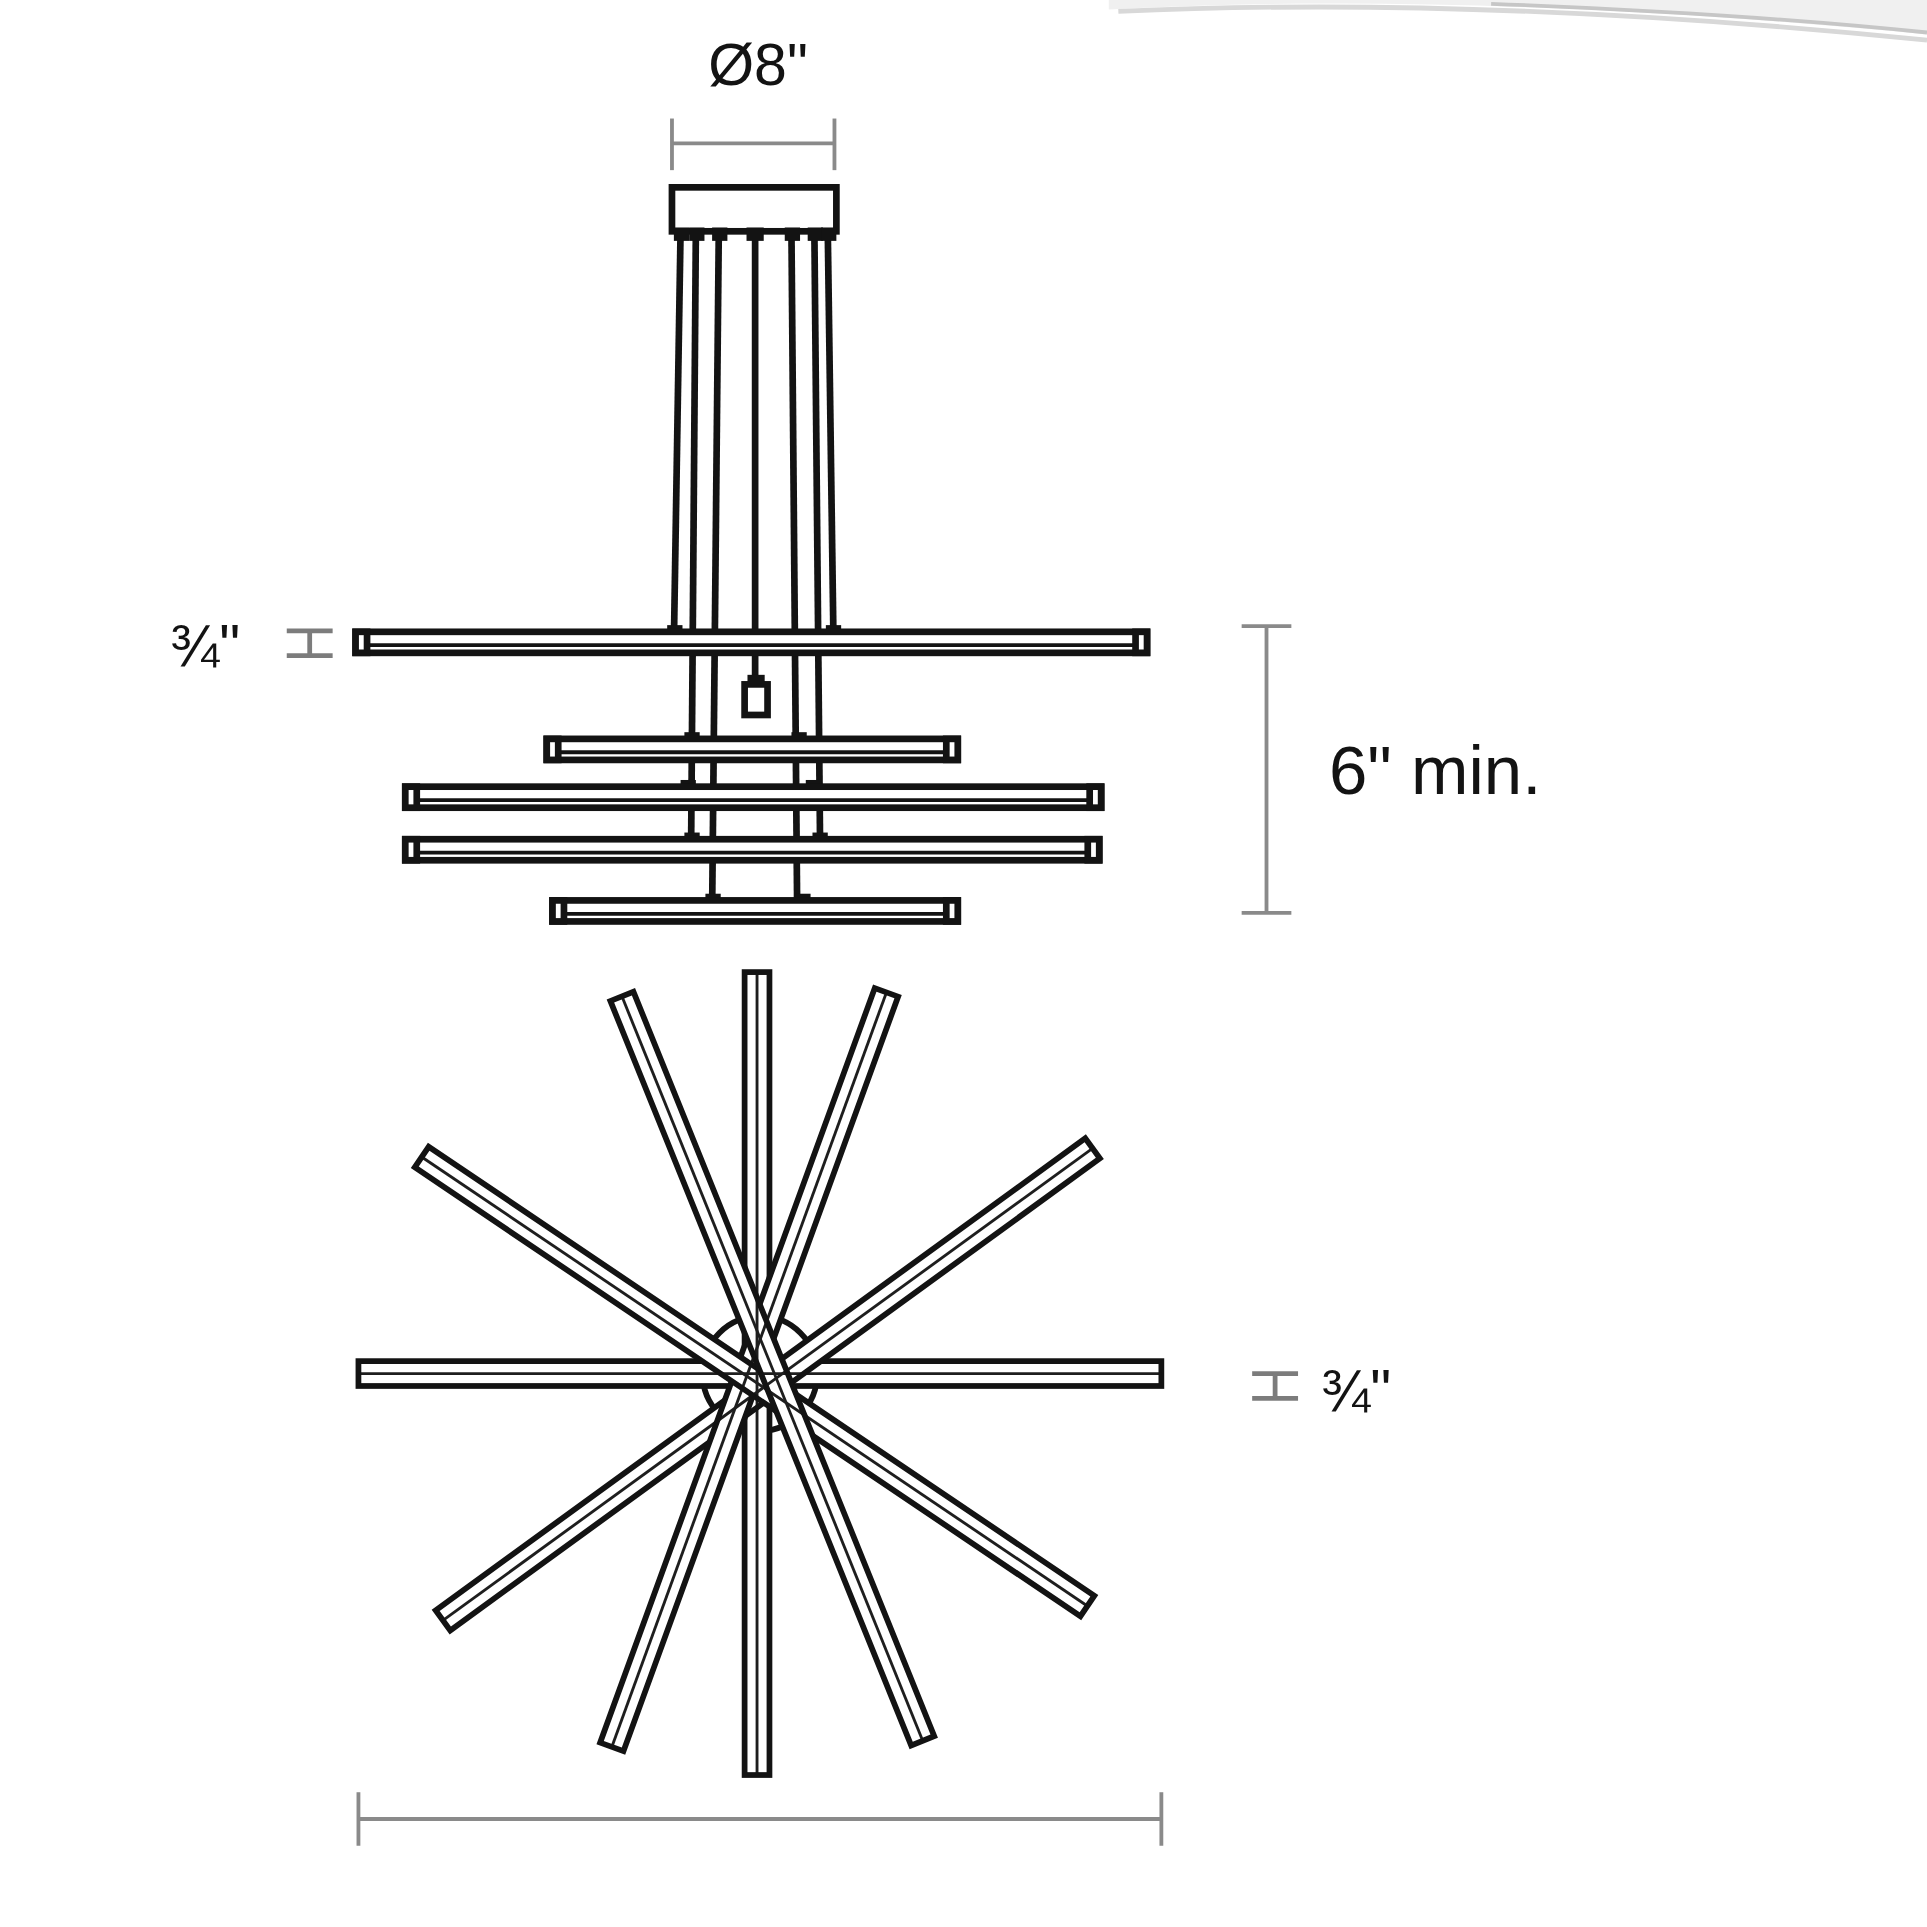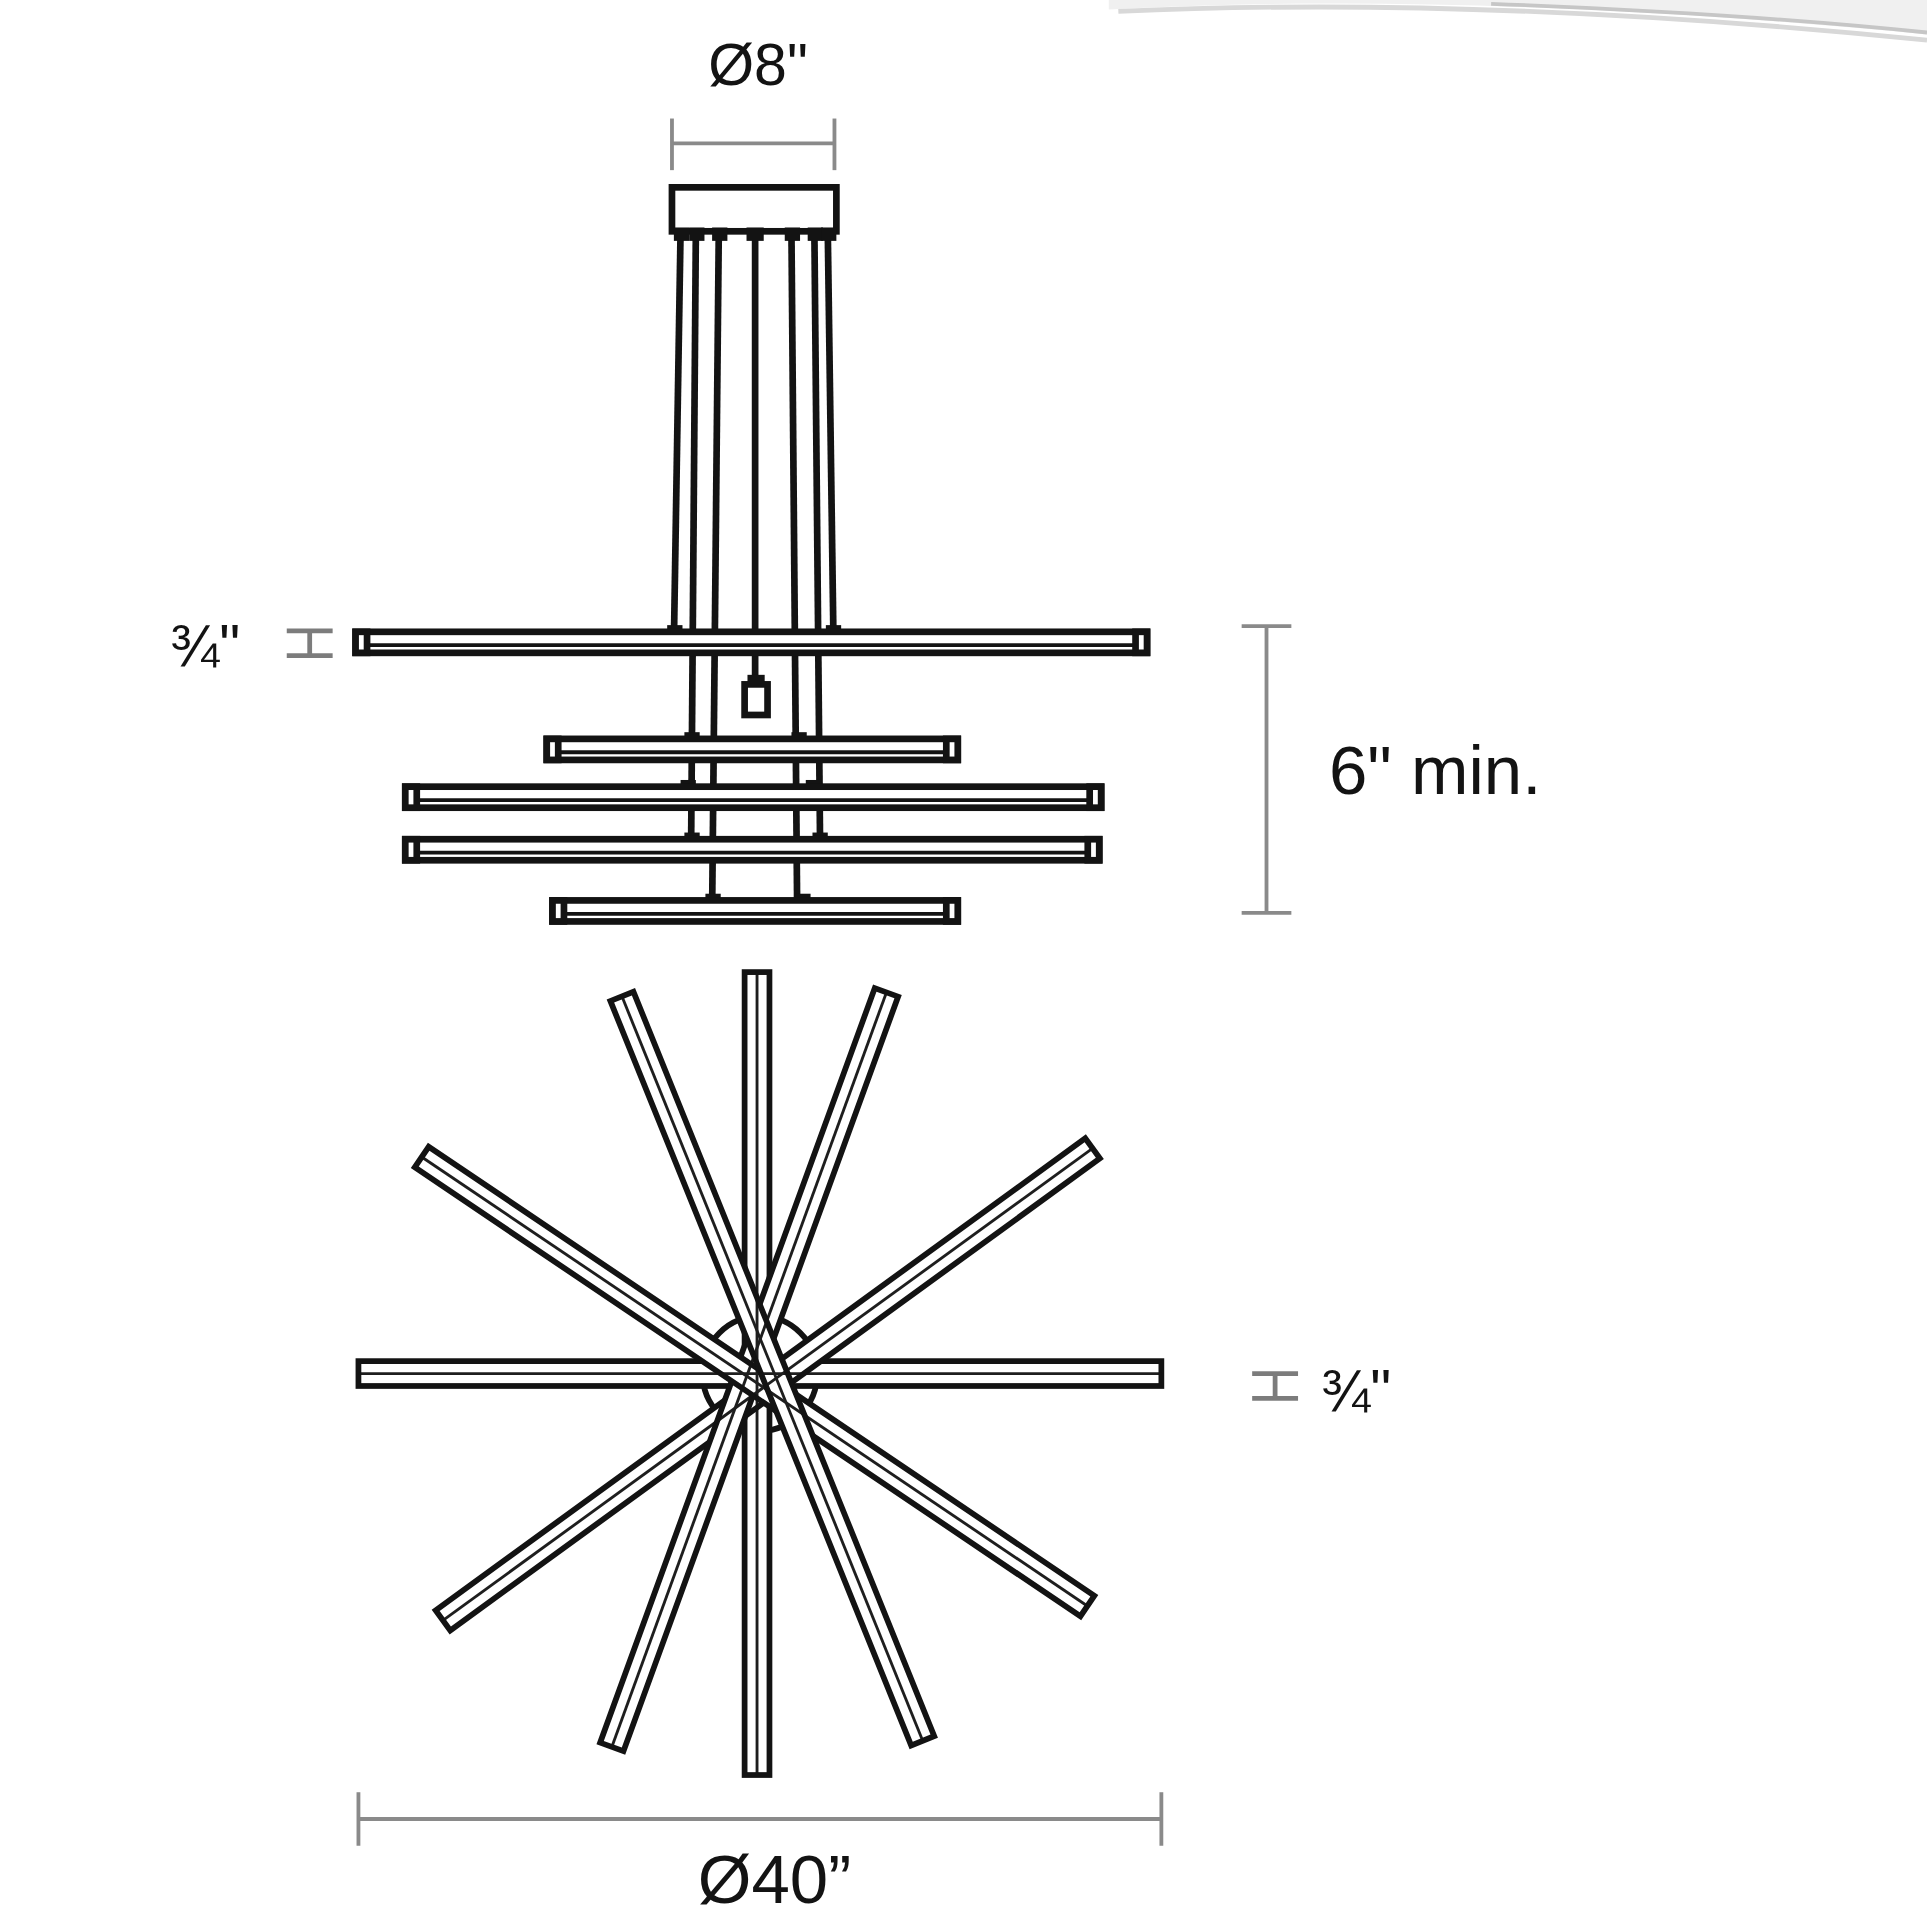--- a/index.html
+++ b/index.html
@@ -203,21 +203,20 @@
       <line x1="375" y1="1437" x2="1215" y2="1437"></line>
       <line x1="375" y1="1437" x2="1215" y2="1437" transform="rotate(-36 795 1437) translate(0,14)"></line>
       <line x1="375" y1="1437" x2="1215" y2="1437" transform="rotate(-70 795 1437) translate(0,-12)"></line>
       <line x1="375" y1="1437" x2="1215" y2="1437" transform="rotate(34 795 1437) translate(0,10)"></line>
       <line x1="375" y1="1437" x2="1215" y2="1437" transform="rotate(68 795 1437) translate(0,-14)"></line>
     </g>
   </svg>
 
   <div class="lbl lbl-dia8">Ø8"</div>
 
-  <div class="lbl lbl-dia40">Ø40”</div>
 
   <div class="lbl lbl-6min">6" min.</div>
 
   <div class="lbl lbl-frac-left">¾"</div>
 
   <div class="lbl lbl-frac-right">¾"</div>
 
 </div>
 
 

